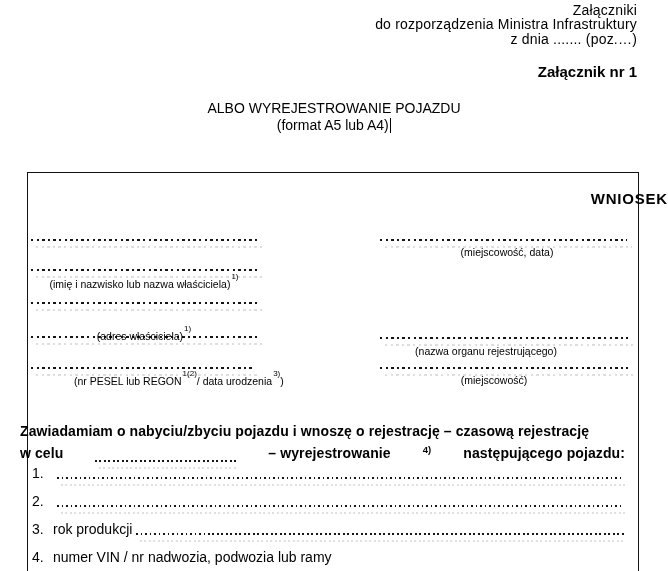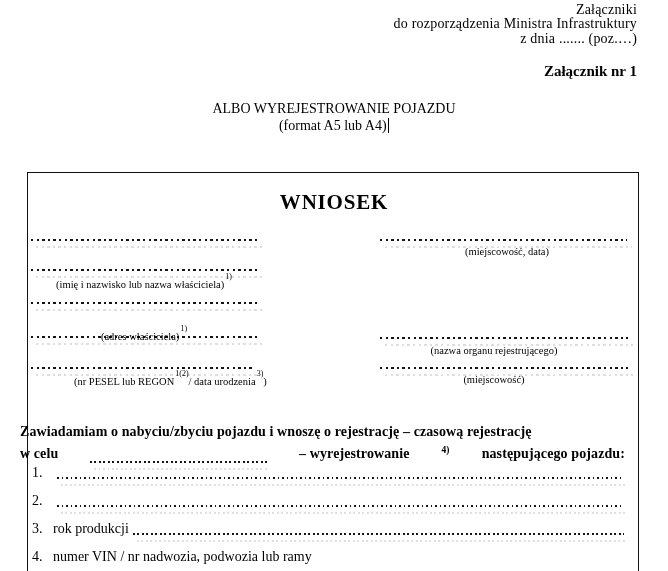--- a/index.html
+++ b/index.html
@@ -1,20 +1,20 @@
 <!DOCTYPE html>
 <html><head>
 <meta charset="utf-8">
 <style>
   html,body{margin:0;padding:0;background:#fff;}
   .page{
     position:relative;
     width:668px;height:571px;
     background:#ffffff;
-    font-family:Liberation Serif, serif;
+    font-family:Liberation Sans, sans-serif;
     color:#000;
     overflow:hidden;
   }
   
   .hdr{
     position:absolute;top:3px;right:31px;
     text-align:right;
     font-size:14px;line-height:14.4px;letter-spacing:0.2px;
   }
   .attachment{
@@ -33,22 +33,22 @@
   }
   
   .formbox{
     position:absolute;left:27px;top:172px;
     width:610px;height:410px;
     border:1.7px solid #111;border-bottom:none;
     background:#fff;
   }
   .wniosek{
     position:absolute;top:190px;left:0;right:0;
-    text-align:center;
-    font-size:21px;font-weight:bold;letter-spacing:0.8px;
+    text-align:right;
+    font-size:15px;font-weight:bold;letter-spacing:0.8px;
   }
   
   .dotline{
     position:absolute;height:2px;
     background:repeating-linear-gradient(90deg,#141414 0 2.4px,transparent 2.4px 5.6px);
   }
   .dotline::after{
     content:"";position:absolute;left:5px;right:-5px;top:7px;height:2px;
     background:repeating-linear-gradient(90deg,#dedede 0 2.4px,transparent 2.4px 5.6px);
   }
@@ -122,21 +122,21 @@
   <div class="dotline" style="left:31px;top:336px;width:227px;"></div>
   <div class="caption" style="left:31px;top:327px;width:226px;"><span>(adres właściciela)</span><sup class="fn">1)</sup></div>
 
   <div class="dotline" style="left:31px;top:367px;width:223px;"></div>
   <div class="caption" style="left:74px;top:372px;text-align:left;"><span>(nr PESEL lub REGON</span><sup class="fn">1(2)</sup><span>/ data urodzenia</span><sup class="fn">3)</sup><span>)</span></div>
 
   <div class="dotline" style="left:380px;top:239px;width:247px;"></div>
   <div class="caption" style="left:387px;top:246px;width:240px;">(miejscowość, data)</div>
 
   <div class="dotline" style="left:380px;top:337px;width:248px;"></div>
-  <div class="caption" style="left:380px;top:345px;width:228px;">(nazwa organu rejestrującego)</div>
+  <div class="caption" style="left:372px;top:345px;width:228px;">(nazwa organu rejestrującego)</div>
 
   <div class="dotline" style="left:380px;top:367px;width:248px;"></div>
   <div class="caption" style="left:380px;top:374px;width:228px;">(miejscowość)</div>
 
   <div class="statement">
     <div>Zawiadamiam o nabyciu/zbyciu pojazdu i wnoszę o rejestrację – czasową rejestrację</div>
     <div class="stmt-line2">
       <span class="seg">w celu</span>
       <span class="leader"></span>
       <span class="seg">– wyrejestrowanie</span>

